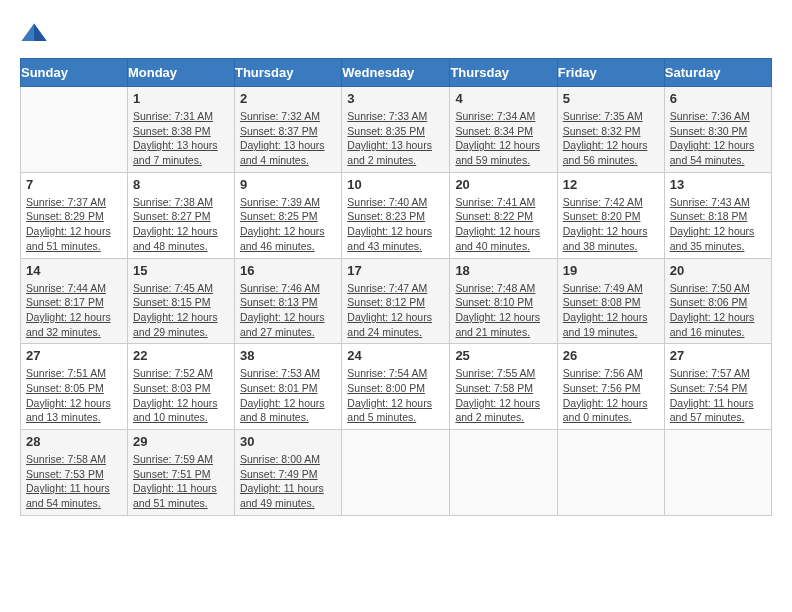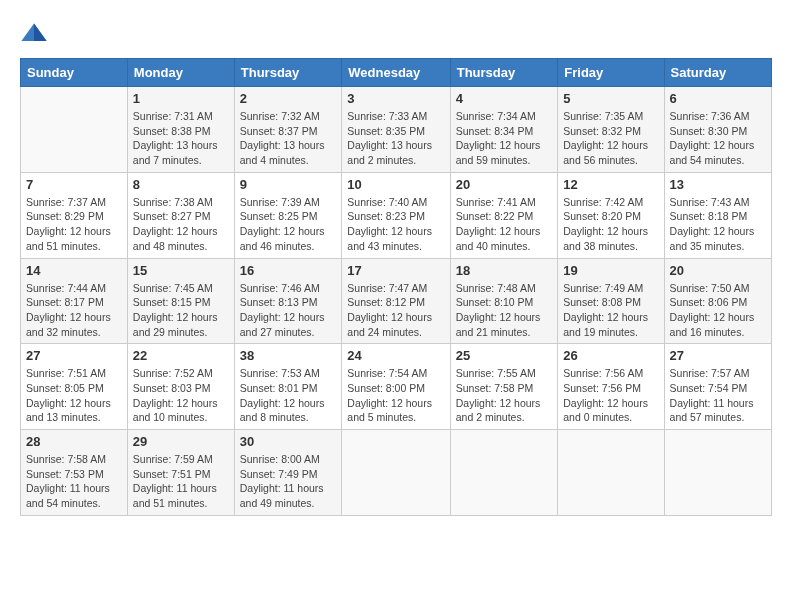--- a/index.html
+++ b/index.html
@@ -53,21 +53,21 @@
       color: #555;
     }
     .calendar {
       width: 100%;
       border-collapse: collapse;
       border: 1px solid #ccc;
     }
     .calendar th {
       background: #3a7bbf;
       color: #fff;
-      padding: 6px 6px;
+      padding: 6px 0;
       font-size: 13px;
       text-align: left;
       border: 1px solid #2e6aaa;
     }
     .calendar td {
       vertical-align: top;
       border: 1px solid #ccc;
       padding: 4px 5px;
       min-height: 80px;
       width: 110px;
@@ -81,20 +81,21 @@
     .day-number {
       font-size: 13px;
       font-weight: bold;
       margin-bottom: 3px;
       color: #333;
     }
     .cell-text {
       font-size: 10.5px;
       line-height: 1.4;
       color: #444;
+      text-decoration: underline;
     }
     .row-shade td {
       background: #f5f5f5;
     }
   </style>
 </head>
 <body>
 
 <div class="header">
   <div class="logo">

